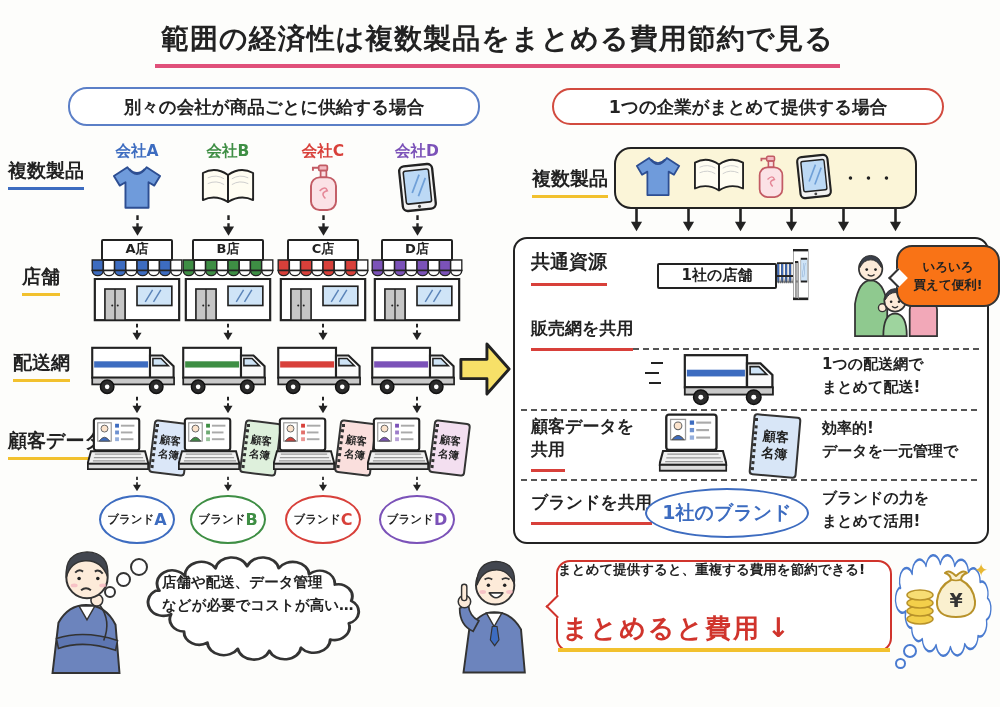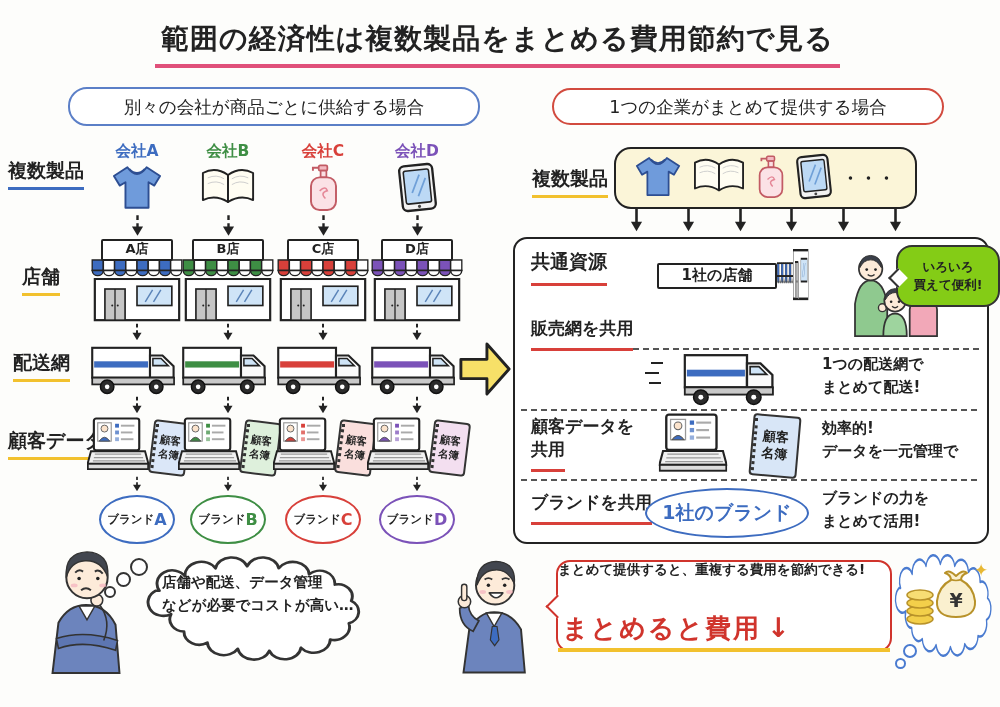--- a/index.html
+++ b/index.html
@@ -4,21 +4,21 @@
 <style>
   html,body{margin:0;padding:0;background:#fff;}
   .canvas{position:relative;width:1000px;height:707px;background:#fdfdfb;overflow:hidden;
           font-family:"DejaVu Sans",sans-serif;color:#222;}
   .abs{position:absolute;}
   
   .title{top:20px;left:0;width:995px;text-align:center;}
   .title span{display:inline-block;font-size:28px;font-weight:700;letter-spacing:1px;
               padding:0 6px 6px 6px;border-bottom:4px solid var(--pink,#e0507a);}
   
-  .pill{display:flex;align-items:center;justify-content:center;font-size:17.5px;font-weight:400;
+  .pill{display:flex;align-items:center;justify-content:center;font-size:17.5px;font-weight:700;
         background:#fff;border-radius:19px;}
   .pill-left{left:68px;top:87px;width:408px;height:35px;border:2.5px solid #5b7fc7;}
   .pill-right{left:552px;top:88px;width:388px;height:33px;border:2.5px solid #d24b3f;}
   
   .rowlbl{font-size:19px;font-weight:700;padding-bottom:3px;}
   .u-blue{border-bottom:3.5px solid var(--blue,#3d6cc0);}
   .u-yel{border-bottom:3.5px solid var(--yellow,#f2c12e);}
   
   .col{position:absolute;top:141px;width:96px;display:flex;flex-direction:column;align-items:center;}
   .cname{height:20px;font-size:15.5px;font-weight:700;color:var(--c);}
@@ -47,21 +47,21 @@
   .prodbox .dots{font-size:17px;font-weight:700;letter-spacing:1px;color:#222;}
   .prodarrows{left:618px;top:207px;width:296px;display:flex;justify-content:space-between;padding:0 12px;box-sizing:border-box;}
   .bigbox{left:513px;top:237px;width:472px;height:303px;border:2.5px solid #222;border-radius:14px;background:#fff;}
   .boxlbl{position:absolute;font-size:17px;font-weight:700;}
   .boxlbl .ul, .boxlbl.ul{display:inline-block;padding-bottom:8px;border-bottom:3px solid var(--accent,#d8403a);}
   .dash{position:absolute;border-top:2.5px dashed #555;}
   .note{position:absolute;font-size:15px;font-weight:600;line-height:1.55;}
   .bigstore{position:absolute;left:142px;top:12px;display:flex;flex-direction:row;align-items:center;width:152px;}
   .bigstore .sign{min-width:104px;height:22px;line-height:20px;font-size:15px;}
   .fambubble{position:absolute;left:381px;top:6px;width:100px;height:58px;border:2px solid #333;border-radius:16px;
-             background:#84cc16;display:flex;flex-direction:column;align-items:center;justify-content:center;
+             background:#f97316;display:flex;flex-direction:column;align-items:center;justify-content:center;
              font-size:12.5px;font-weight:700;line-height:1.45;z-index:3;}
   .fambubble::before{content:"";position:absolute;left:-7px;top:24px;width:12px;height:12px;background:#fff;
              border-left:2px solid #333;border-bottom:2px solid #333;transform:rotate(45deg);}
   .bignotebook{position:absolute;left:236px;top:176px;width:44px;height:58px;background:#d8e6f7;border:2px solid #333;
              border-radius:4px;transform:rotate(5deg);display:flex;flex-direction:column;align-items:center;justify-content:center;
              font-size:13px;font-weight:700;line-height:1.3;}
   .bignotebook::before{content:"";position:absolute;left:0;top:3px;bottom:3px;border-left:3px dotted #333;}
   .bigbrand{position:absolute;left:130px;top:249px;width:160px;height:46px;border:2.5px solid var(--blue,#3d6cc0);
             border-radius:50%;display:flex;align-items:center;justify-content:center;
             font-size:19px;font-weight:700;color:var(--blue,#3d6cc0);background:#fff;}

